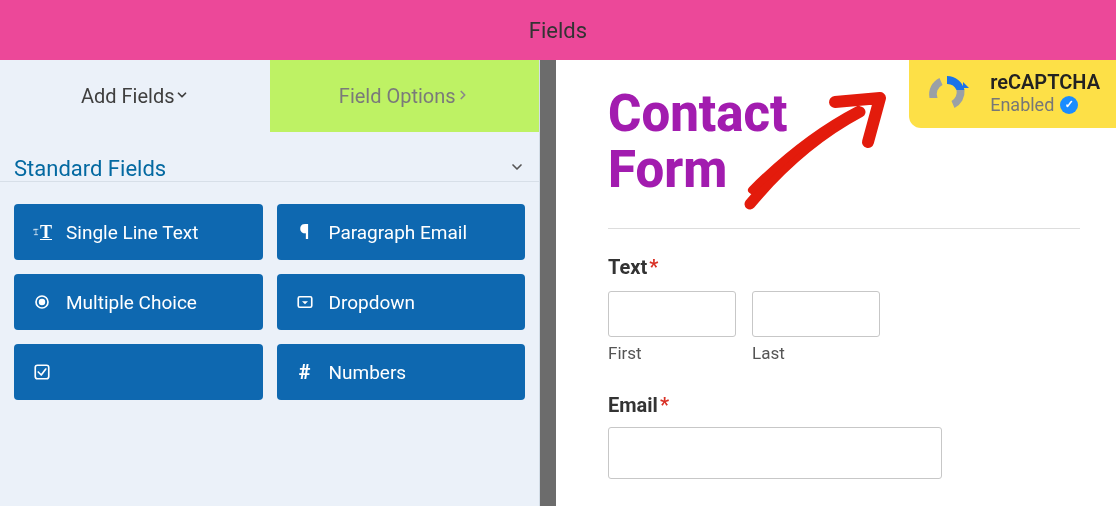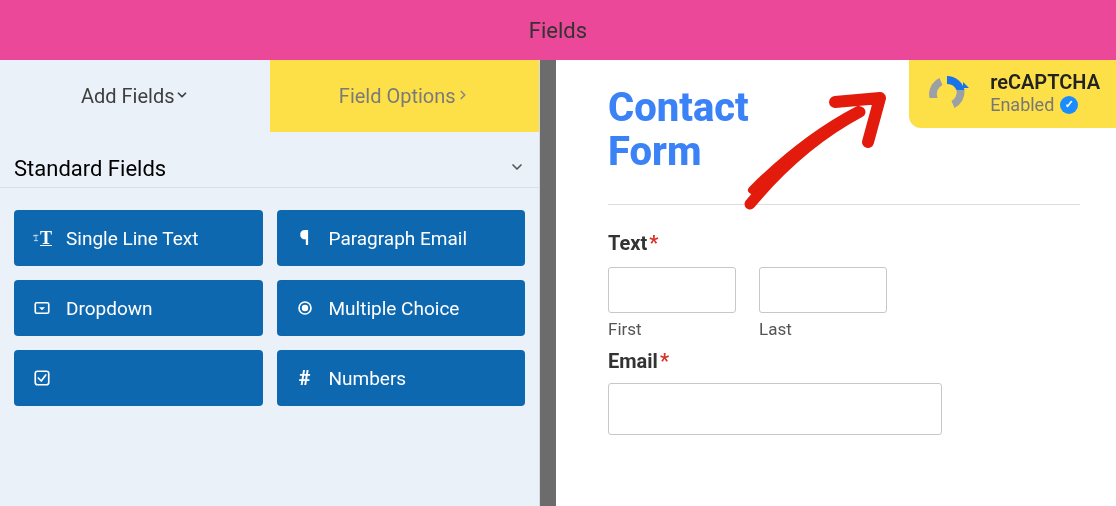--- a/index.html
+++ b/index.html
@@ -44,35 +44,35 @@
       flex: 1;
       display: flex;
       align-items: center;
       justify-content: center;
       gap: 0;
       font-size: 20px;
       color: #3f3f3f;
       cursor: pointer;
     }
     .tab.inactive {
-      background: #fde047;
+      background: #bef264;
       color: #7a7a7a;
     }
     .chevron-down-tab,
     .chevron-right-tab {
       font-size: 14px;
     }
     .section-header {
       display: flex;
       align-items: center;
       justify-content: space-between;
-      padding: 24px 14px 6px 14px;
+      padding: 24px 14px 0 14px;
       border-bottom: 1px solid #d7dfe8;
       font-size: 22px;
-      color: #000000;
+      color: #0369a1;
       margin-bottom: 22px;
     }
     .chev-small {
       font-size: 14px;
       color: #555;
     }
     .fields-grid {
       display: grid;
       grid-template-columns: 1fr 1fr;
       gap: 14px;
@@ -106,23 +106,23 @@
       background: #fff;
       padding: 26px 36px 0 52px;
       position: relative;
     }
     .form-title-row {
       display: flex;
       align-items: flex-start;
       justify-content: space-between;
     }
     .form-title {
-      font-size: 40px;
+      font-size: 51px;
       font-weight: 800;
-      color: #3b82f6;
+      color: #a21caf;
       line-height: 1.1;
       max-width: 220px;
     }
     .recaptcha-badge {
       background: #fde047;
       border-radius: 0 0 0 12px;
       padding: 10px 16px 10px 14px;
       display: flex;
       align-items: flex-start;
       gap: 19px;
@@ -171,21 +171,21 @@
       font-size: 20px;
       font-weight: 700;
       color: #333;
     }
     .asterisk {
       color: #d93025;
       margin-left: 2px;
     }
     .name-inputs {
       display: flex;
-      gap: 23px;
+      gap: 16px;
       margin-top: 12px;
       align-items: center;
     }
     .input-col {
       display: flex;
       flex-direction: column;
     }
     .text-input {
       width: 128px;
       height: 46px;
@@ -193,21 +193,21 @@
       border-radius: 3px;
       padding: 0 8px;
       font-size: 16px;
     }
     .input-sublabel {
       font-size: 17px;
       color: #555;
       margin-top: 6px;
     }
     .email-row {
-      margin-top: 10px;
+      margin-top: 30px;
     }
     .email-input {
       width: 334px;
       height: 52px;
       border: 1px solid #c7c7c7;
       border-radius: 3px;
       margin-top: 10px;
       padding: 0 10px;
       font-size: 16px;
     }
@@ -272,35 +272,35 @@
       <div class="field-block">
         <span class="field-icon">
           <span style="font-weight:800;font-size:20px;">¶</span>
         </span>
         <span>Paragraph Email</span>
       </div>
 
       <div class="field-block">
         <span class="field-icon">
           <svg width="18" height="18" viewBox="0 0 24 24" fill="none" stroke="#fff" stroke-width="2.2">
+              <circle cx="12" cy="12" r="8"></circle>
+              <circle cx="12" cy="12" r="3.2" fill="#fff"></circle>
+            </svg>
+        </span>
+        <span>Multiple Choice</span>
+      </div>
+
+      <div class="field-block">
+        <span class="field-icon">
+          <svg width="18" height="18" viewBox="0 0 24 24" fill="none" stroke="#fff" stroke-width="2.2">
               <rect x="3" y="5" width="18" height="14" rx="2"></rect>
               <polyline points="8 11 12 15 16 11" fill="#fff" stroke="none"></polyline>
             </svg>
         </span>
         <span>Dropdown</span>
-      </div>
-
-      <div class="field-block">
-        <span class="field-icon">
-          <svg width="18" height="18" viewBox="0 0 24 24" fill="none" stroke="#fff" stroke-width="2.2">
-              <circle cx="12" cy="12" r="8"></circle>
-              <circle cx="12" cy="12" r="3.2" fill="#fff"></circle>
-            </svg>
-        </span>
-        <span>Multiple Choice</span>
       </div>
 
       <div class="field-block">
         <span class="field-icon">
           <svg width="18" height="18" viewBox="0 0 24 24" fill="none" stroke="#fff" stroke-width="2.2">
               <rect x="3" y="3" width="18" height="18" rx="3"></rect>
               <polyline points="7 12 11 16 17 8" stroke-linecap="round" stroke-linejoin="round"></polyline>
             </svg>
         </span>
       </div>

